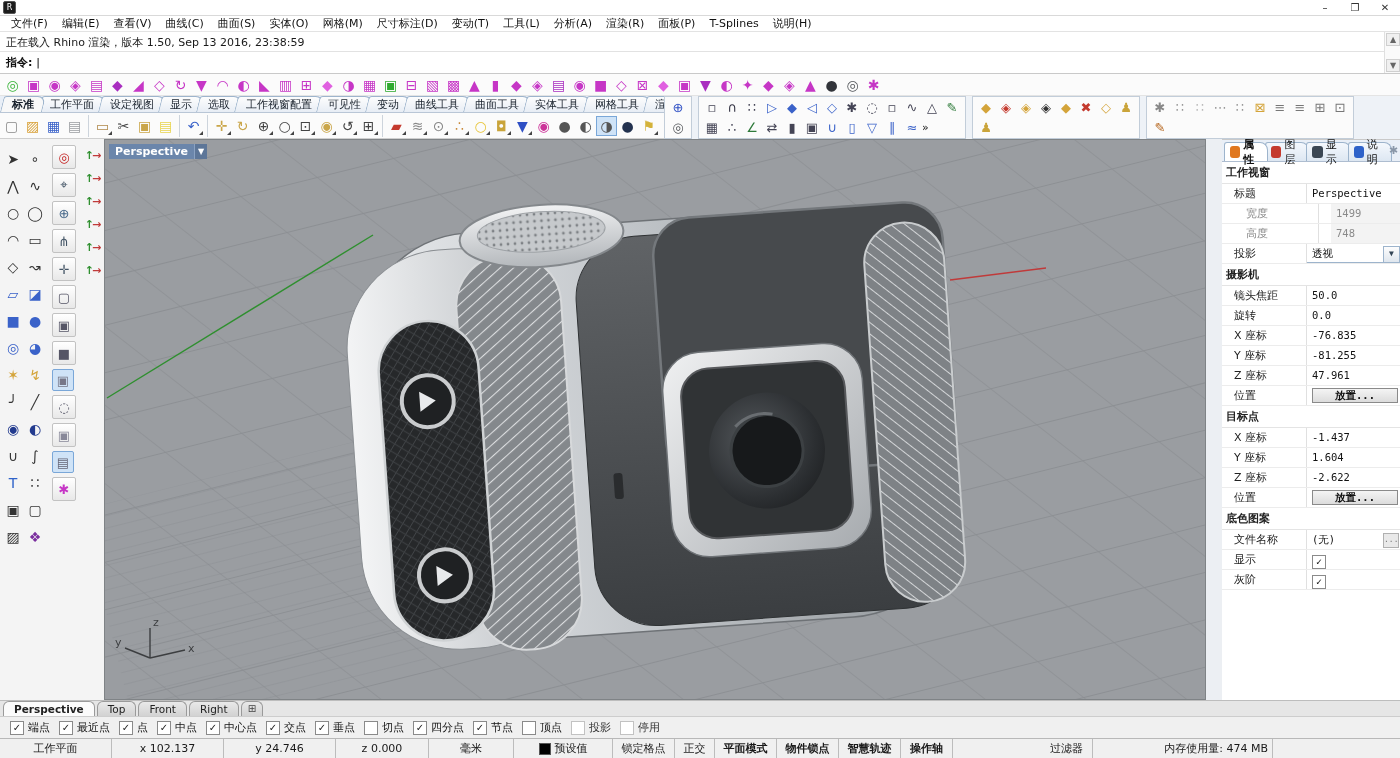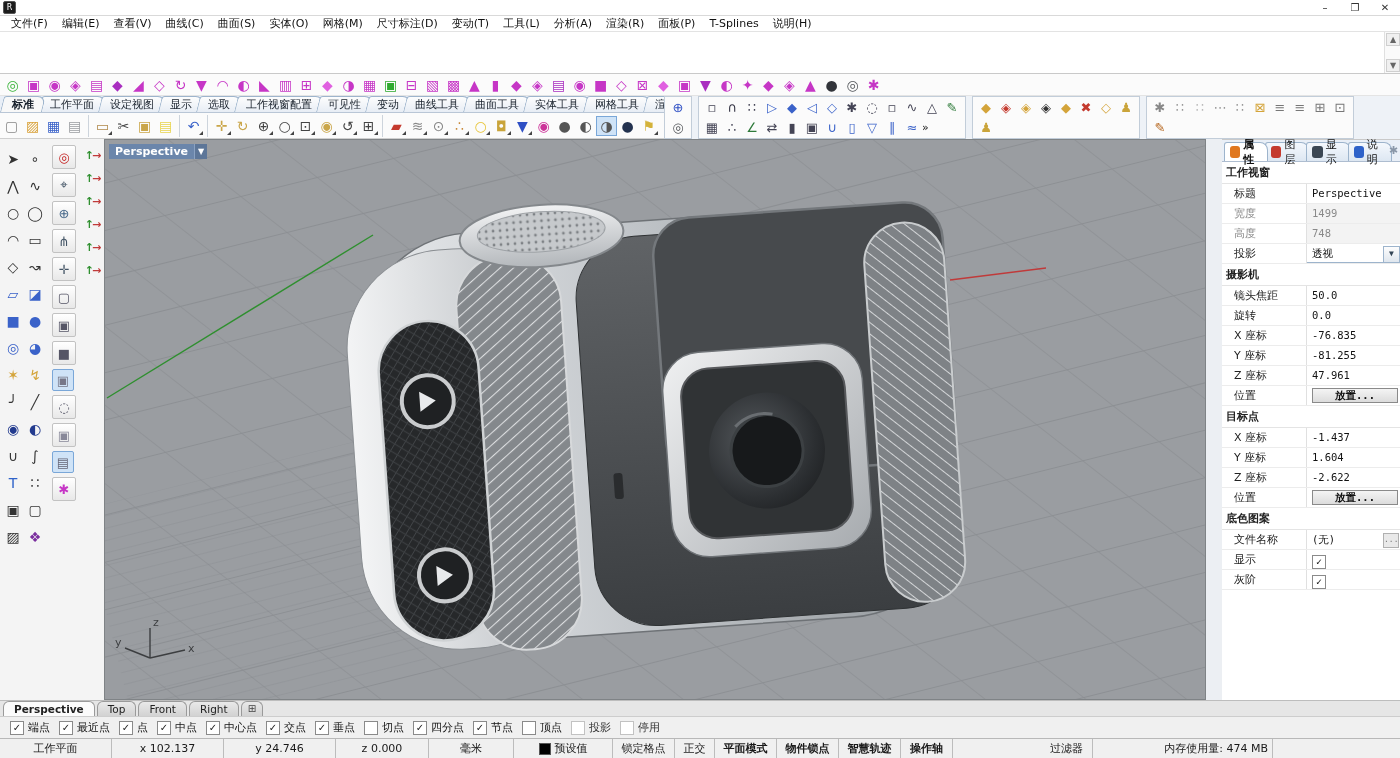--- a/index.html
+++ b/index.html
@@ -59,21 +59,21 @@
   #panel-tabs{height:21px;background:#e9eff7;display:flex;align-items:flex-end;padding-left:2px;border-bottom:1px solid #aebdd0;}
   .ptab{height:18px;display:flex;align-items:center;padding:0 5px;margin-right:-3px;background:linear-gradient(#f4f8fd,#dde7f2);border:1px solid #9db4cc;border-bottom:none;border-radius:3px 8px 0 0;font-size:11px;}
   .ptab.active{background:#ffffff;font-weight:bold;z-index:2;}
   .ptab .pic{width:12px;height:12px;border-radius:3px;margin-right:3px;}
   #panel-gear{margin-left:auto;margin-right:2px;color:#8a97a8;font-size:11px;align-self:center;}
   #panel-body{position:absolute;top:22px;left:0;right:0;bottom:0;overflow:hidden;font-size:11px;}
   .psec{border-bottom:1px solid #e4e4e4;padding:3px 4px;font-weight:bold;color:#222;}
   .prow{display:flex;height:19px;line-height:19px;border-bottom:1px solid #ececec;}
   .plabel{width:72px;padding-left:12px;color:#222;border-right:1px solid #e0e0e0;white-space:nowrap;overflow:hidden;}
   .pval{flex:1;padding-left:5px;font-family:"DejaVu Sans Mono","Liberation Mono",monospace;font-size:10.5px;color:#111;position:relative;white-space:nowrap;}
-  .prow.muted .plabel,.prow.muted .pval{color:#8a8a8a;}
+  .prow.muted .plabel,.prow.muted .pval{color:#8a8a8a;margin-left:12px;}
   .prow.muted .pval{background:#f3f3f3;}
   .pbtn{margin:2px 2px 2px 0;flex:1;background:linear-gradient(#f4f4f4,#dcdcdc);border:1px solid #8a8a8a;font-size:10.5px;text-align:center;line-height:13px;font-weight:bold;}
   .pdrop{position:absolute;right:0px;top:2px;width:15px;height:15px;background:linear-gradient(#fdfdfd,#dfe6ee);border:1px solid #9db4cc;font-size:8px;text-align:center;line-height:14px;color:#345;}
   .pbrowse{position:absolute;right:1px;top:3px;width:14px;height:13px;background:#e9e9e9;border:1px solid #b0b0b0;font-size:8px;line-height:11px;text-align:center;color:#777;}
   .chk{display:inline-block;width:12px;height:12px;border:1px solid #8a8a8a;background:#fff;font-size:10px;line-height:11px;text-align:center;color:#222;vertical-align:middle;margin-top:3px;}
   .chk.dim{border-color:#c2c2c2;color:#aaa;}
   
   #vtabs{top:700px;height:16px;background:#e6e6e6;border-top:1px solid #bdbdbd;display:flex;align-items:flex-end;padding-left:3px;}
   .vtab{height:14px;line-height:14px;padding:0 10px;margin-right:2px;background:linear-gradient(#e9e9e9,#d2d2d2);border:1px solid #9a9a9a;border-bottom:none;border-radius:6px 6px 0 0;font-size:10.5px;color:#222;}
   .vtab.active{background:#fbfbfb;font-weight:bold;}
@@ -114,20 +114,22 @@
     <div class="menu-item">变动(T)</div>
     <div class="menu-item">工具(L)</div>
     <div class="menu-item">分析(A)</div>
     <div class="menu-item">渲染(R)</div>
     <div class="menu-item">面板(P)</div>
     <div class="menu-item">T-Splines</div>
     <div class="menu-item">说明(H)</div>
   </div>
 
 <div class="band" id="cmdarea">
+  <div id="cmd-history">正在载入 Rhino 渲染，版本 1.50, Sep 13 2016, 23:38:59</div>
+  <div id="cmd-prompt"><span>指令:</span> <span id="cmd-cursor">|</span></div>
   <div id="cmd-rail">
     <div class="railbtn" style="top:1px">▲</div>
     <div class="railbtn" style="bottom:1px">▼</div>
   </div>
 </div>
 
 <div class="band" id="topicons">
     <span class="ic" style="color: rgb(61, 181, 61);">◎</span>
     <span class="ic" style="color: rgb(198, 54, 198);">▣</span>
     <span class="ic" style="color: rgb(198, 54, 198);">◉</span>

